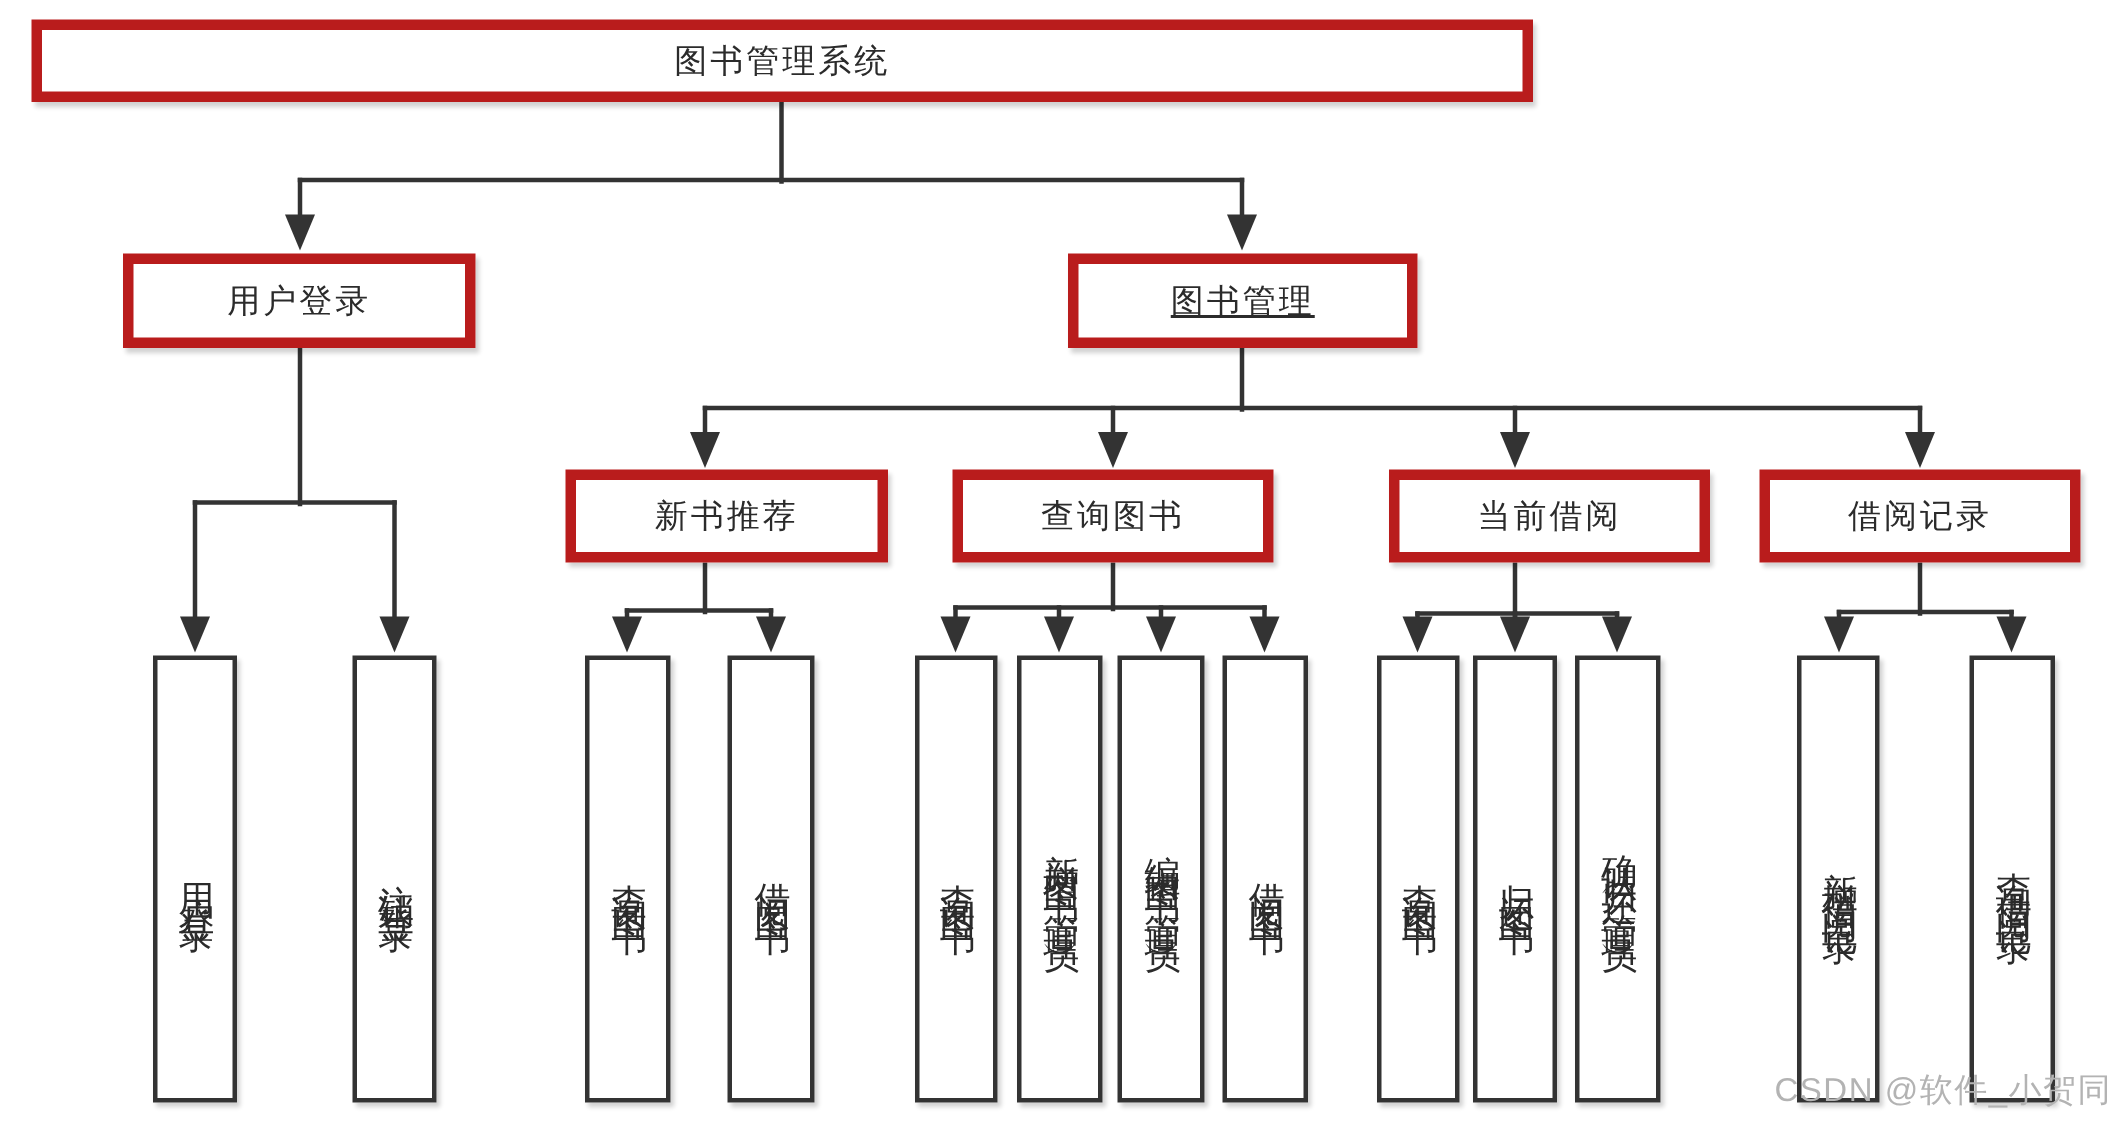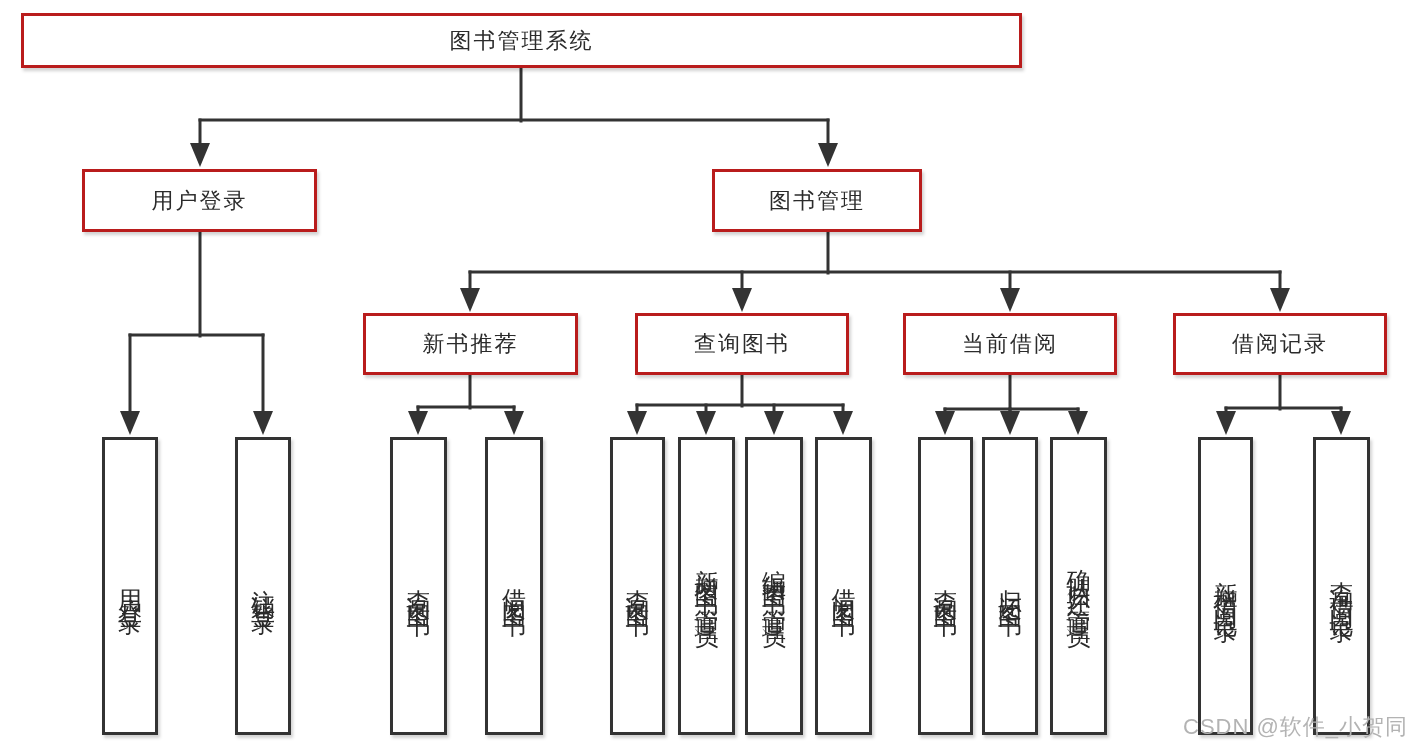--- a/index.html
+++ b/index.html
@@ -12,21 +12,21 @@
     overflow: hidden;
   }
   #connectors {
     position: absolute;
     left: 0; top: 0;
     width: 1405px; height: 747px;
   }
   .hnode {
     position: absolute;
     box-sizing: border-box;
-    border: 3px solid #b91c1c;
+    border: 7px solid #b91c1c;
     background: #ffffff;
     box-shadow: 2px 3px 3px rgba(0,0,0,0.18);
     display: flex;
     align-items: center;
     justify-content: center;
     font-size: 22px;
     color: #2b2b2b;
     letter-spacing: 2px;
     white-space: nowrap;
   }
@@ -121,31 +121,31 @@
       <polygon points="1331,411 1351,411 1341,435" fill="#333333"></polygon>
     </svg>
 
   <div class="hnode" style="left:21px; top:13px; width:1001px; height:55px;">
     <span>图书管理系统</span>
   </div>
 
   <div class="hnode" style="left:82px; top:169px; width:235px; height:63px;">
     <span>用户登录</span>
   </div>
-  <div class="hnode" style="left:712px; top:169px; width:210px; height:63px;">
+  <div class="hnode" style="left:712px; top:169px; width:233px; height:63px;text-decoration:underline;">
     <span>图书管理</span>
   </div>
 
-  <div class="hnode" style="left:363px; top:313px; width:215px; height:62px;">
+  <div class="hnode" style="left:377px; top:313px; width:215px; height:62px;">
     <span>新书推荐</span>
   </div>
   <div class="hnode" style="left:635px; top:313px; width:214px; height:62px;">
     <span>查询图书</span>
   </div>
-  <div class="hnode" style="left:903px; top:313px; width:214px; height:62px;">
+  <div class="hnode" style="left:926px; top:313px; width:214px; height:62px;">
     <span>当前借阅</span>
   </div>
   <div class="hnode" style="left:1173px; top:313px; width:214px; height:62px;">
     <span>借阅记录</span>
   </div>
 
   <div class="leaf" style="left:102px; width:56px;">
     <span class="vtext">用户登录</span>
   </div>
   <div class="leaf" style="left:235px; width:56px;">

